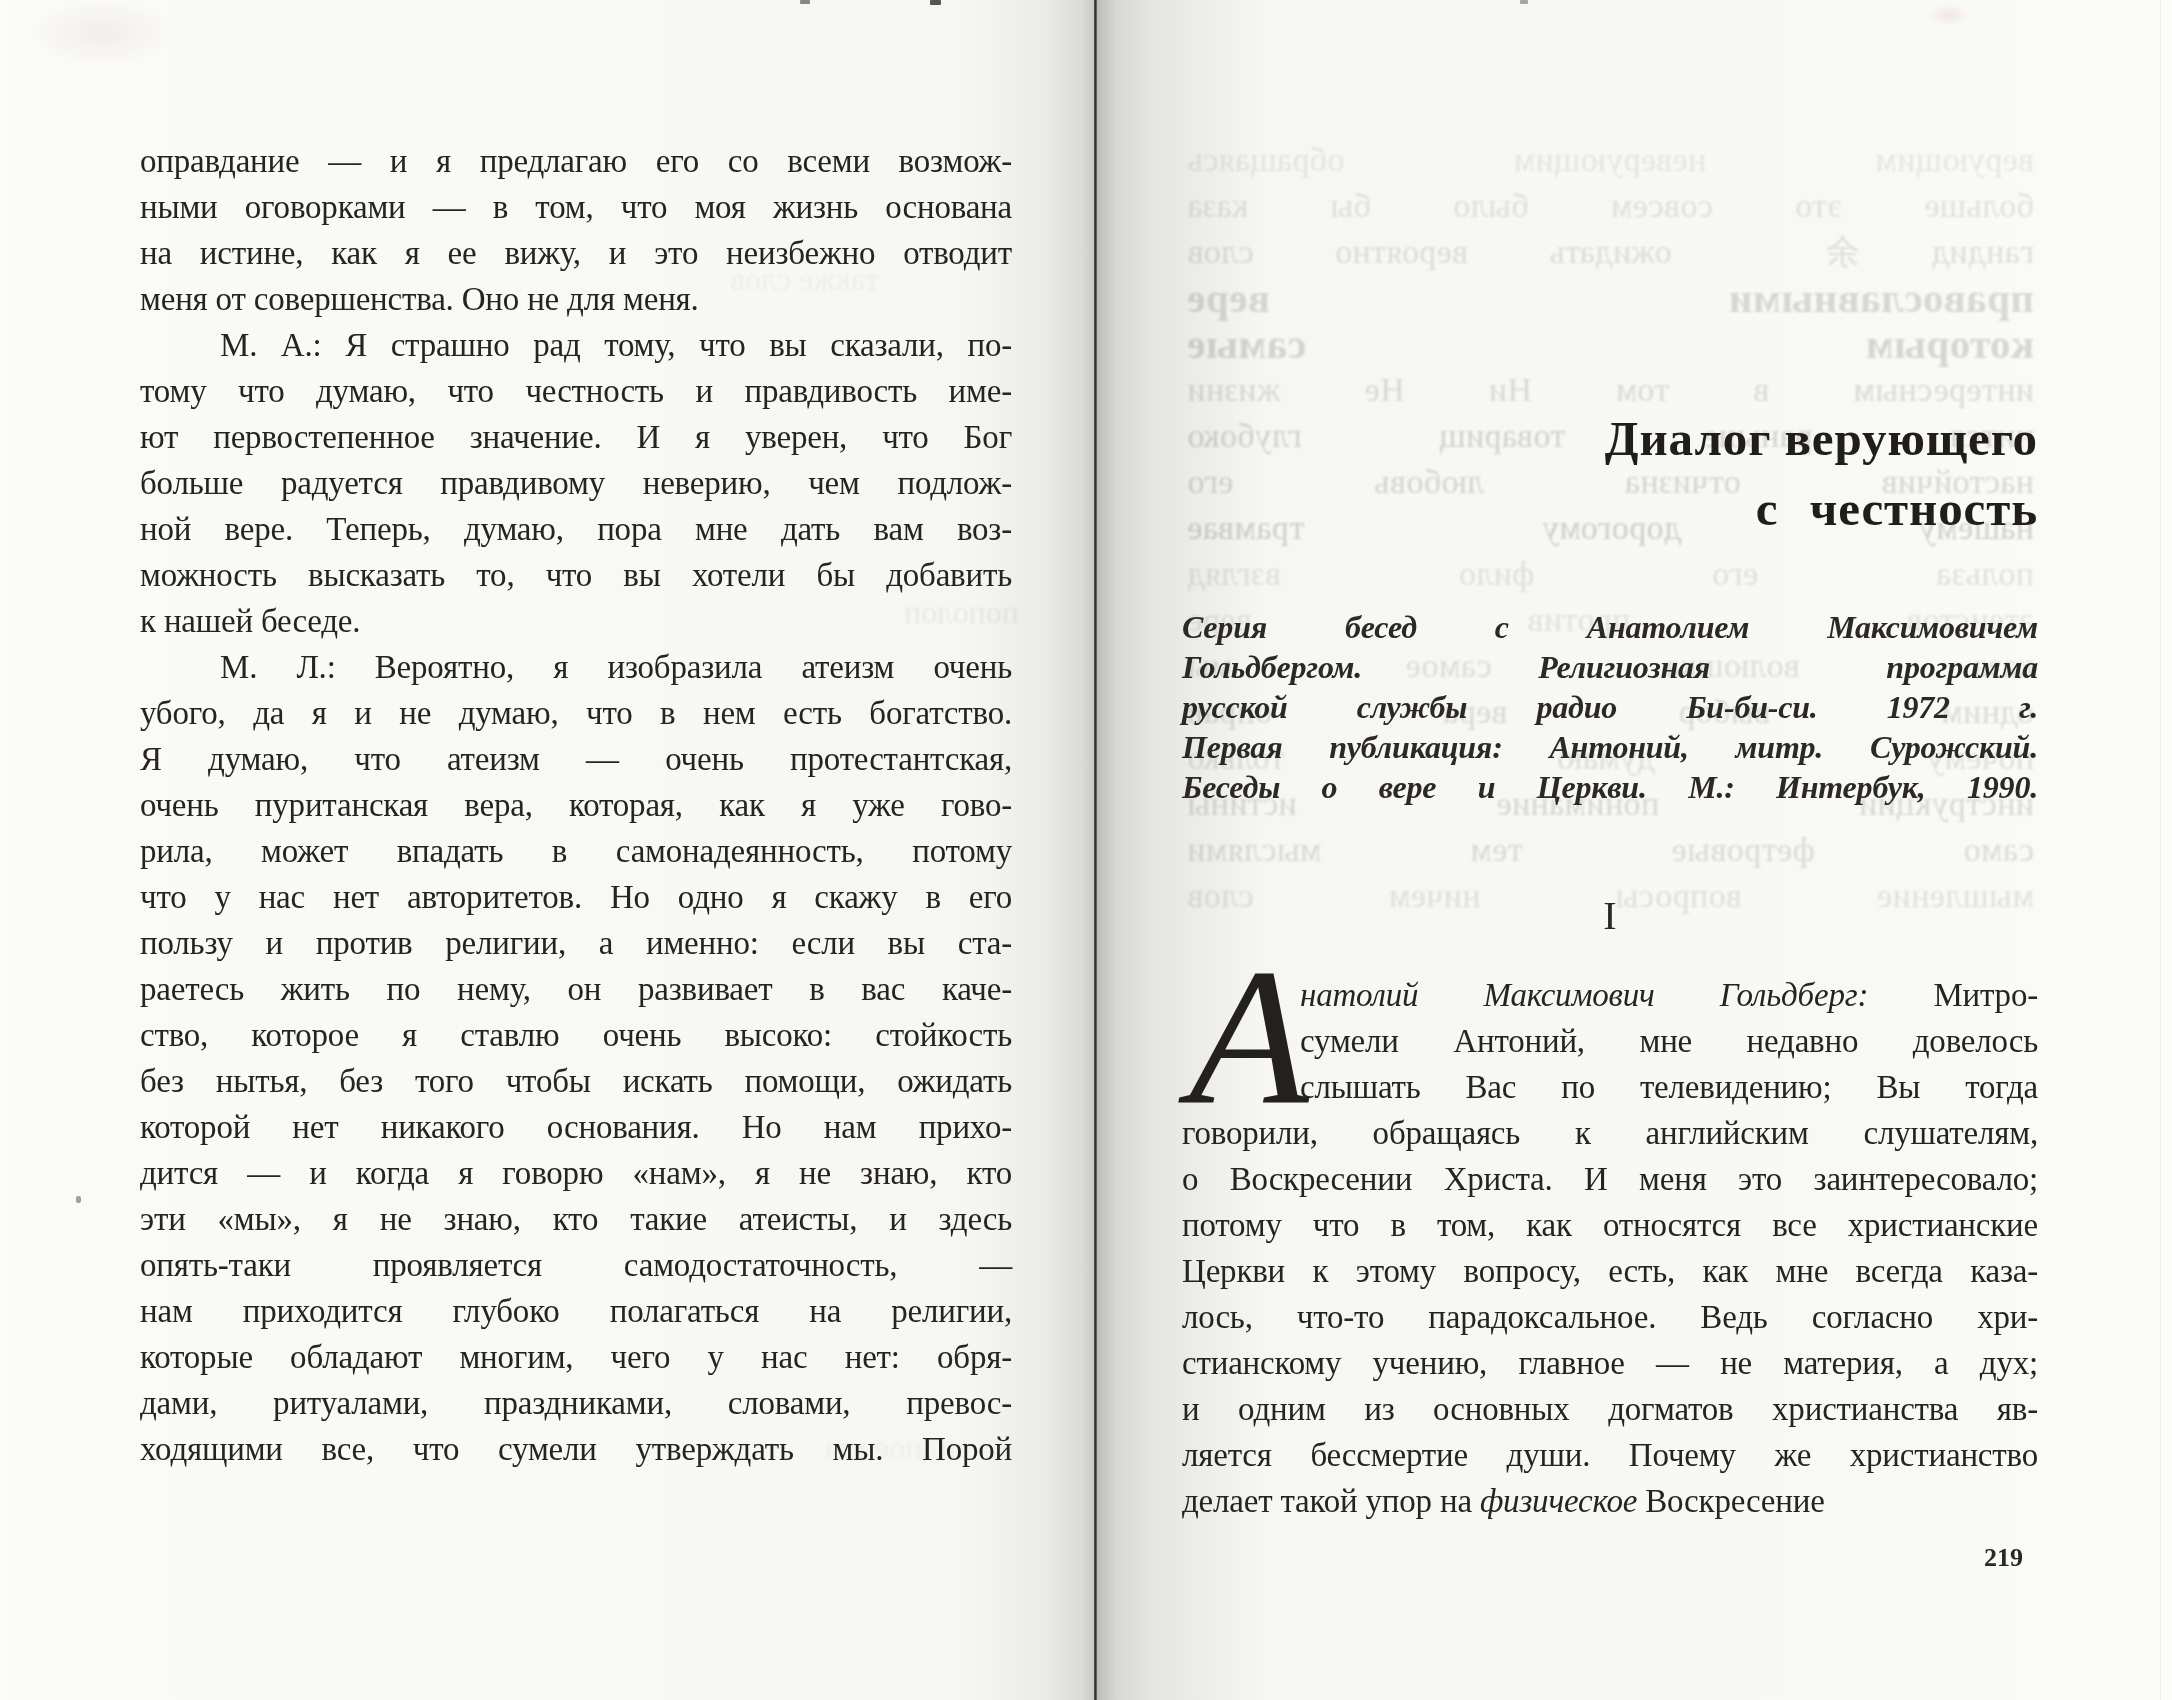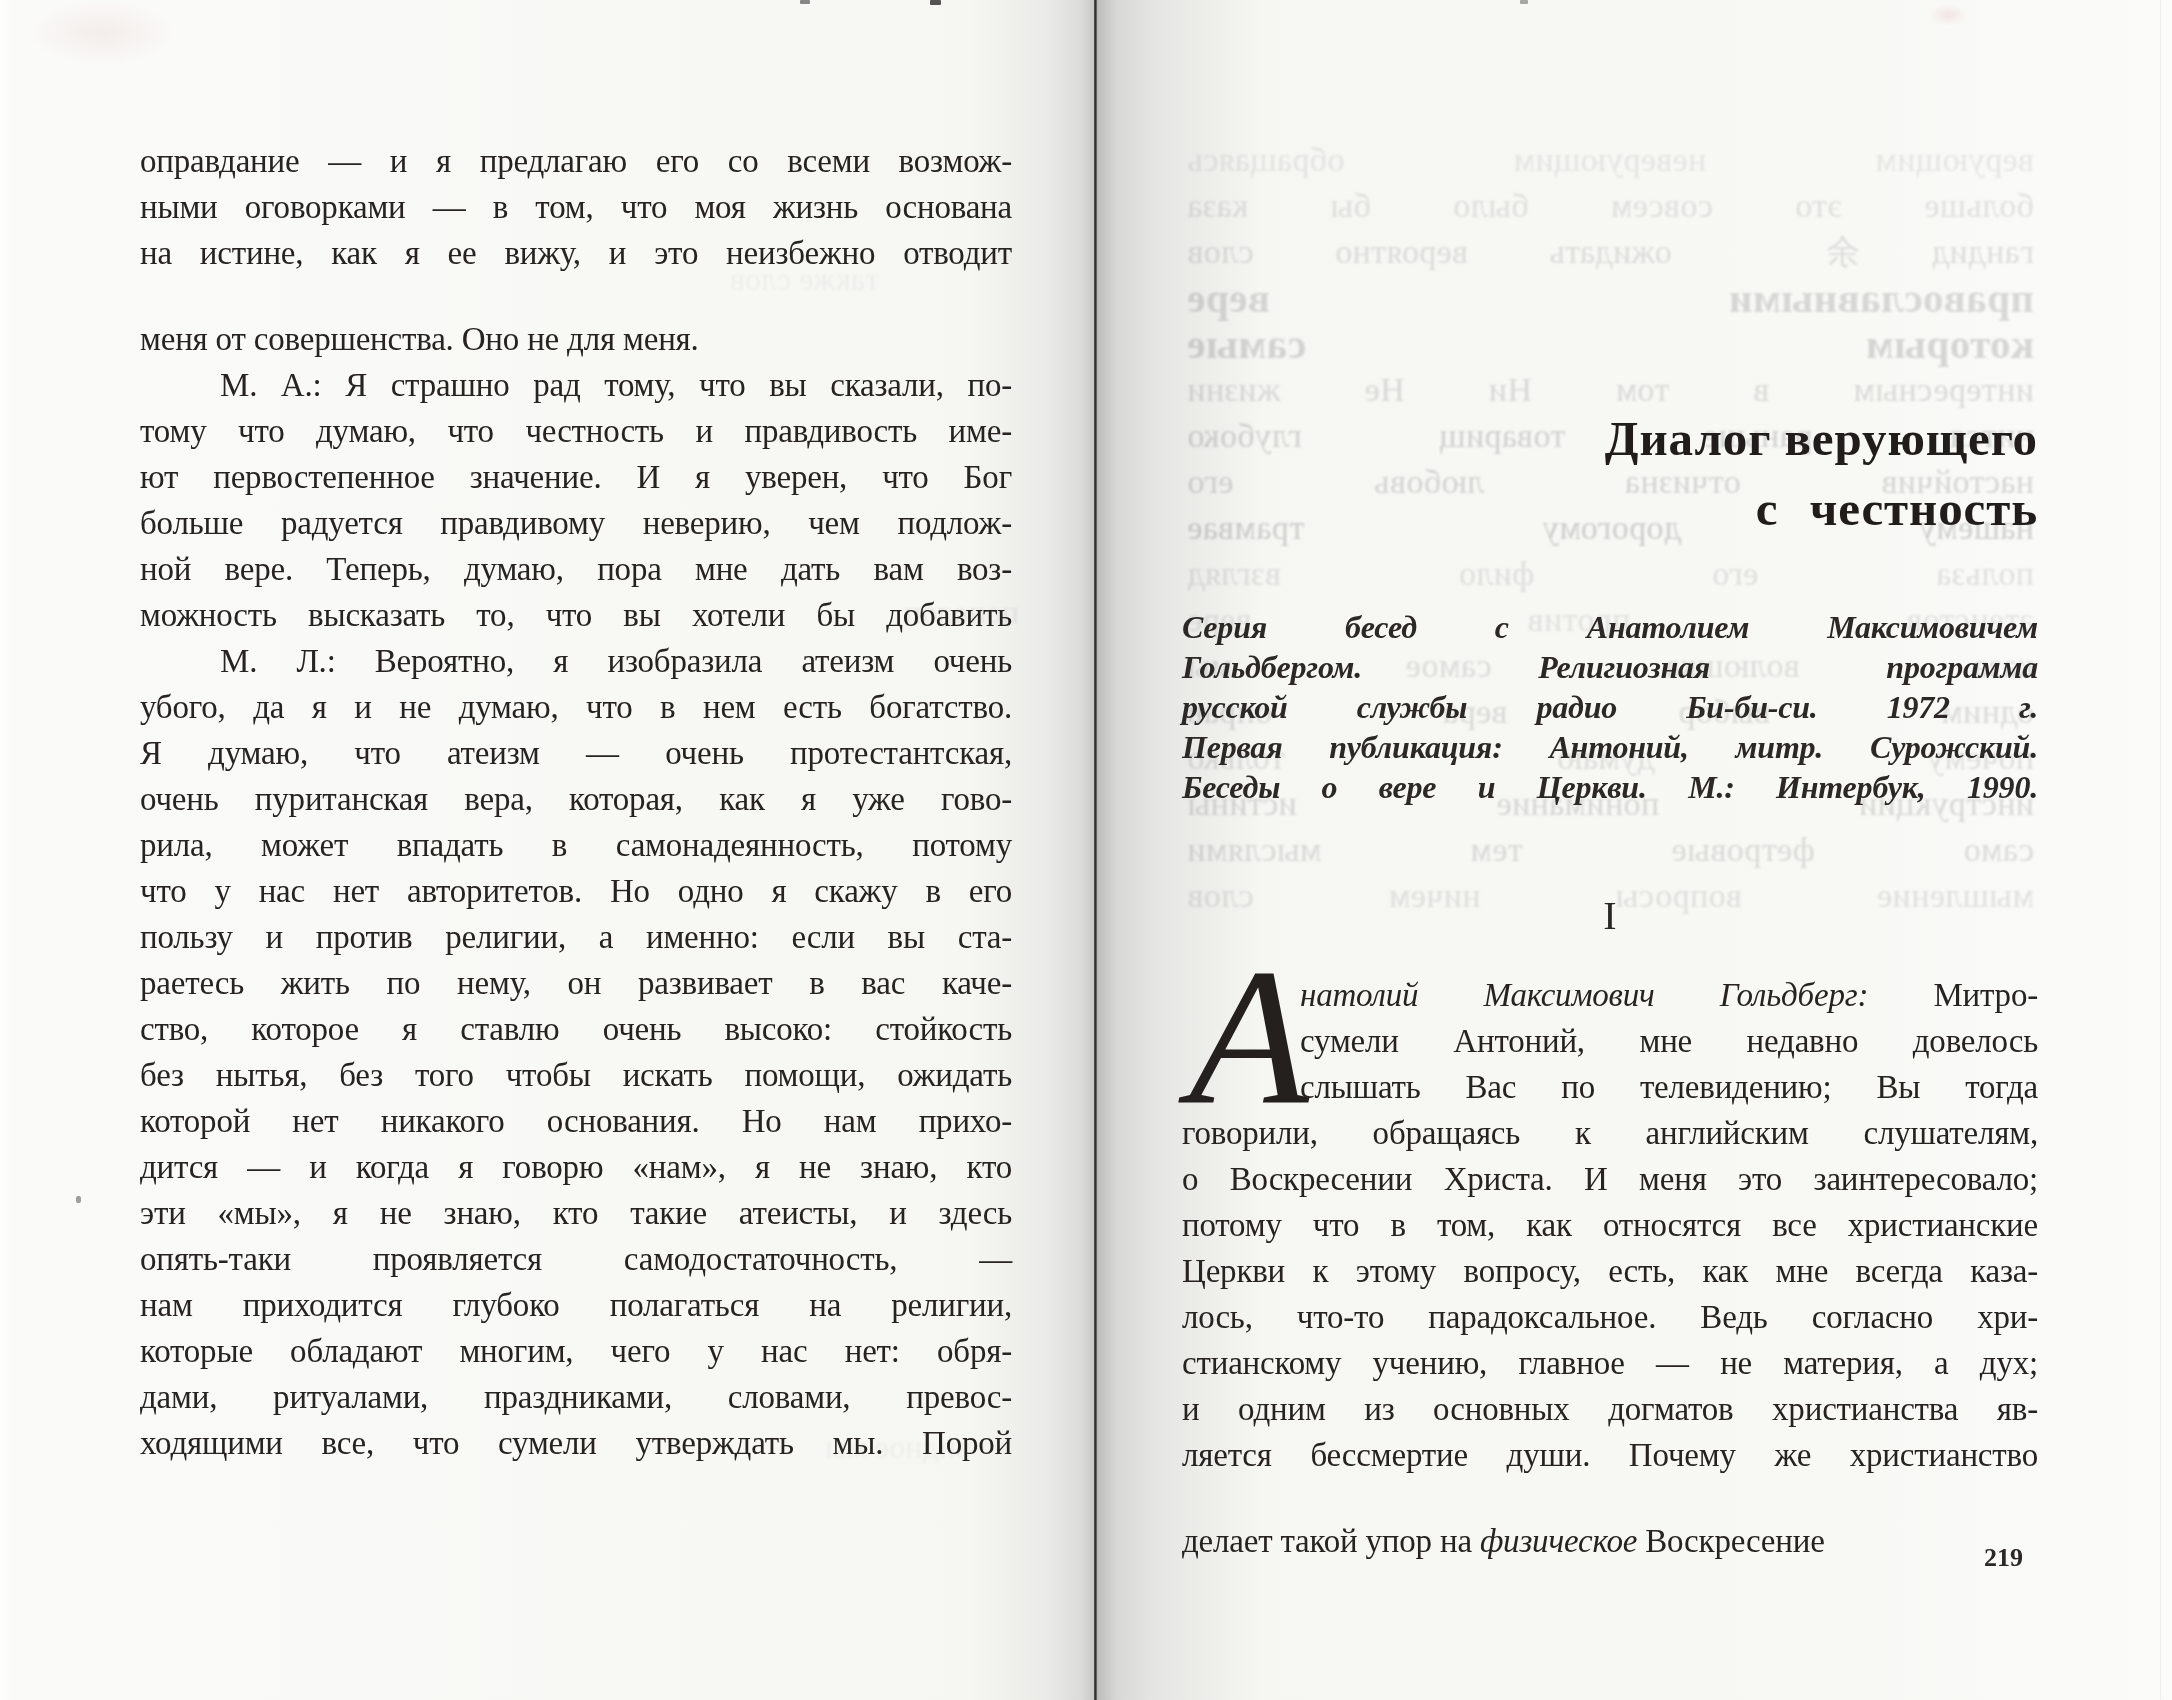--- a/index.html
+++ b/index.html
@@ -16,21 +16,21 @@
     text-align:justify;
     -moz-text-align-last:justify;
     text-align-last:justify;
     letter-spacing:-0.2px;
   }
   .left-col{left:140px;top:138px;width:872px;font-size:33px;line-height:46px;}
   .right-col{left:1182px;top:972px;width:856px;font-size:33px;line-height:46px;}
   .ind{padding-left:80px;}
   .dc{display:block;padding-left:118px;}
   .it{font-style:italic;}
-  .end{text-align-last:left;margin-top:40px;-moz-text-align-last:left;}
+  .end{text-align-last:left;-moz-text-align-last:left;}
   
   .heading{
     left:1182px;top:404px;width:856px;text-align:right;
     font-size:49px;font-weight:bold;line-height:70px;letter-spacing:0.9px;
     color:#201d1b;
   }
   .heading .h2{word-spacing:18px;}
   .source{
     left:1182px;top:607px;width:856px;text-align:right;
     font-size:32px;font-style:italic;font-weight:bold;line-height:40px;
@@ -132,20 +132,21 @@
       <div class="ln">оправдание — и я предлагаю его со всеми возмож-</div>
       <div class="ln">ными оговорками — в том, что моя жизнь основана</div>
       <div class="ln">на истине, как я ее вижу, и это неизбежно отводит</div>
       <div class="ln end">меня от совершенства. Оно не для меня.</div>
       <div class="ln"><span class="ind">М. А.: Я страшно рад тому, что вы сказали, по-</span></div>
       <div class="ln">тому что думаю, что честность и правдивость име-</div>
       <div class="ln">ют первостепенное значение. И я уверен, что Бог</div>
       <div class="ln">больше радуется правдивому неверию, чем подлож-</div>
       <div class="ln">ной вере. Теперь, думаю, пора мне дать вам воз-</div>
       <div class="ln">можность высказать то, что вы хотели бы добавить</div>
+      <div class="ln end">к нашей беседе.</div>
       <div class="ln"><span class="ind">М. Л.: Вероятно, я изобразила атеизм очень</span></div>
       <div class="ln">убого, да я и не думаю, что в нем есть богатство.</div>
       <div class="ln">Я думаю, что атеизм — очень протестантская,</div>
       <div class="ln">очень пуританская вера, которая, как я уже гово-</div>
       <div class="ln">рила, может впадать в самонадеянность, потому</div>
       <div class="ln">что у нас нет авторитетов. Но одно я скажу в его</div>
       <div class="ln">пользу и против религии, а именно: если вы ста-</div>
       <div class="ln">раетесь жить по нему, он развивает в вас каче-</div>
       <div class="ln">ство, которое я ставлю очень высоко: стойкость</div>
       <div class="ln">без нытья, без того чтобы искать помощи, ожидать</div>

